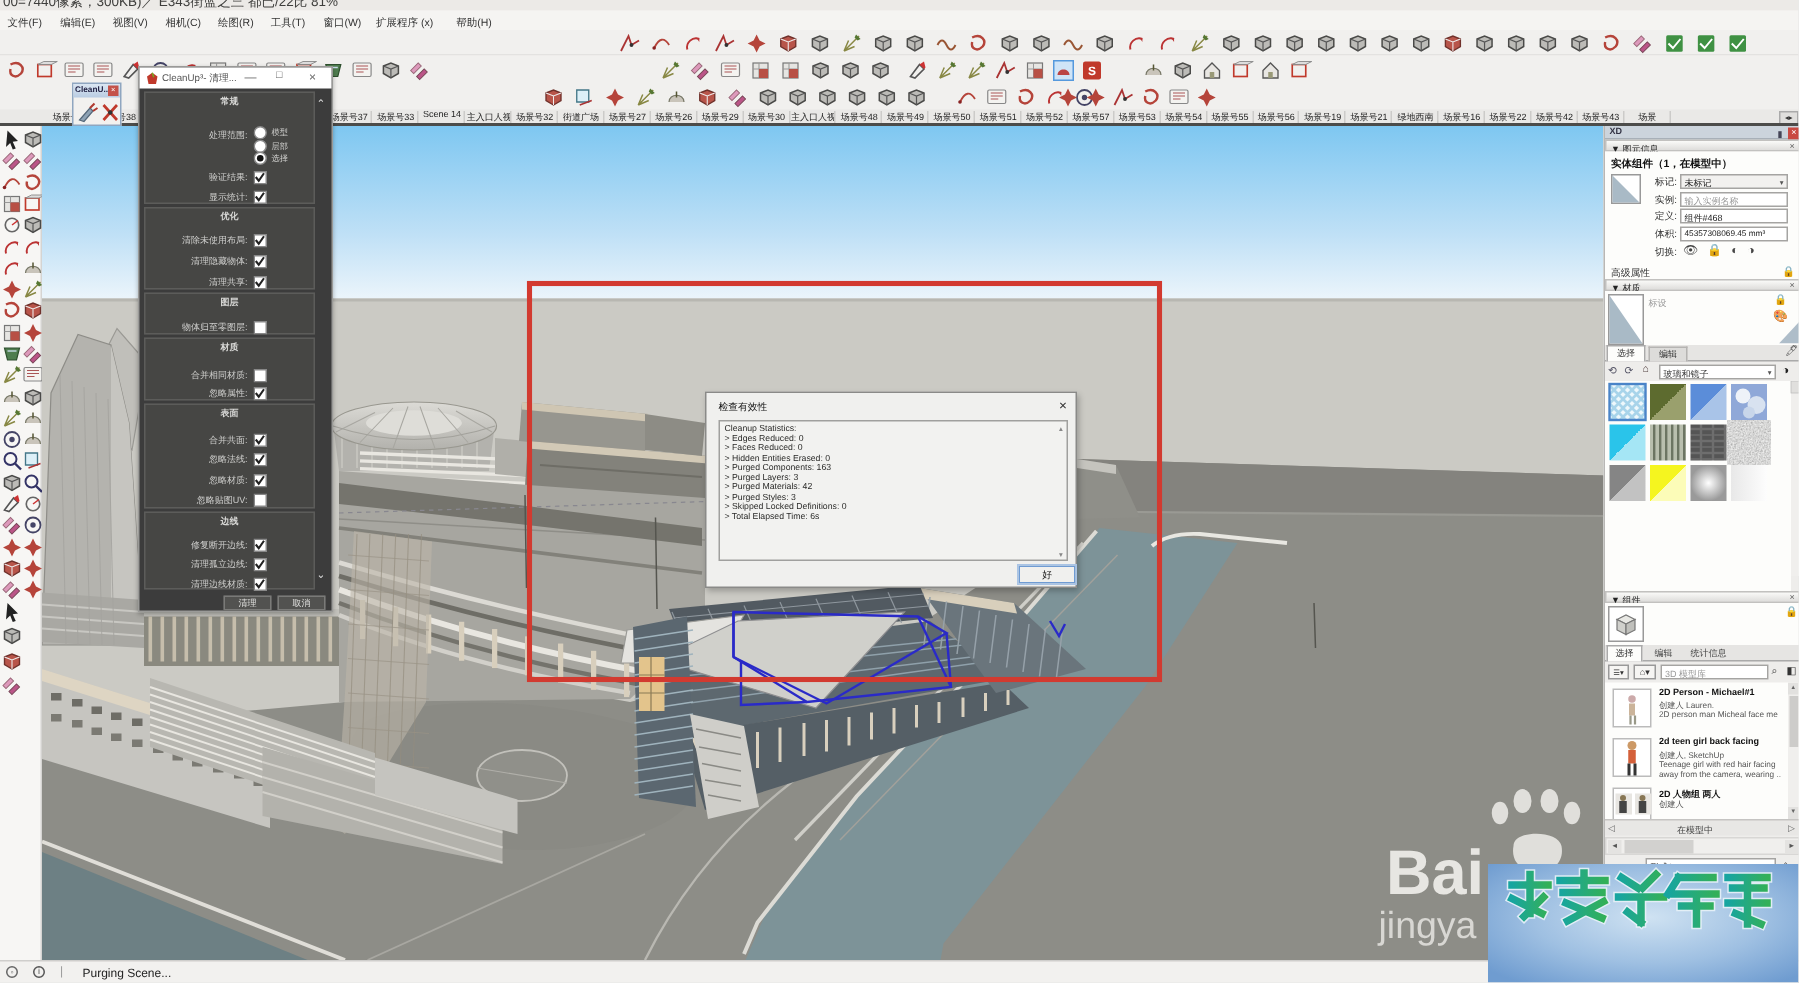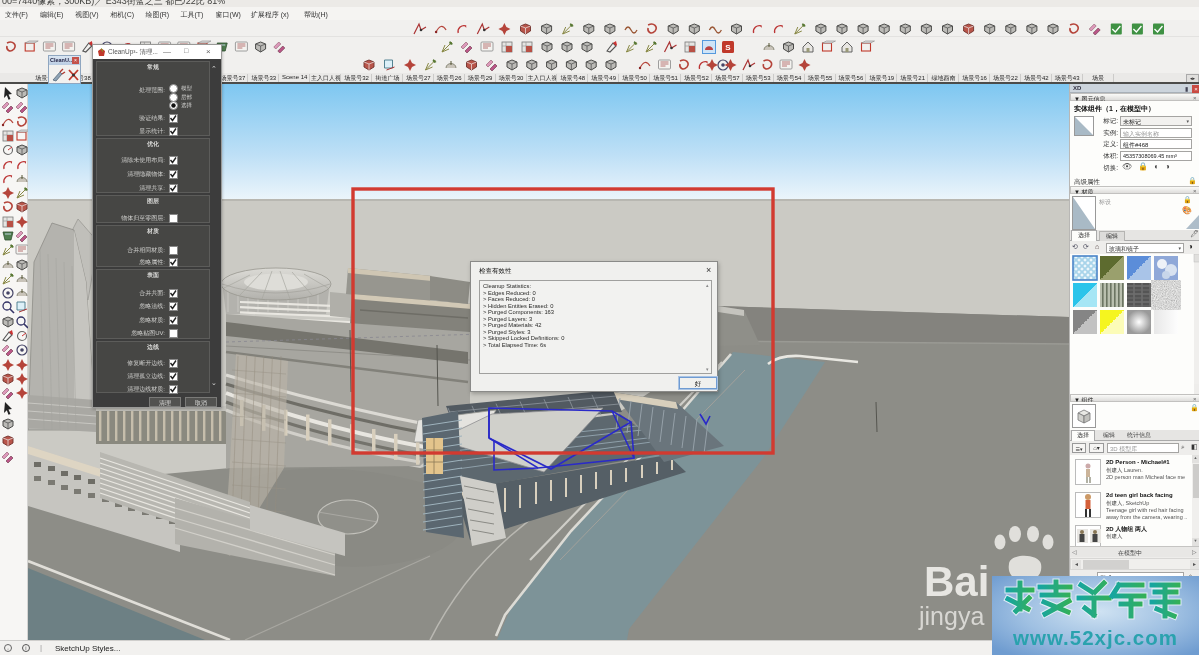--- a/index.html
+++ b/index.html
@@ -561,21 +561,21 @@
         <path d="M1009,564 C1009,553 1039,553 1041,564 C1043,575 1035,581 1025,581 C1015,581 1007,575 1009,564 Z"></path>
       </g>
       <text x="924" y="596" font-size="42" font-weight="bold" fill="#e7e6e2" font-family="Liberation Sans">Bai</text>
       <text x="919" y="625" font-size="25" fill="#d8d7d3" font-family="Liberation Sans">jingya</text>
       <rect x="353" y="189" width="420" height="264" fill="none" stroke="#d23a30" stroke-width="3.4"></rect>
     </svg>
 <div class="abs" style="left:0;top:640px;width:1199px;height:15px;background:#f2f1ef;border-top:1px solid #cfcecc">
       <span style="position:absolute;left:4px;top:3px;width:8px;height:8px;border:1px solid #666;border-radius:50%;font-size:6px;color:#666;text-align:center;line-height:8px">◦</span>
       <span style="position:absolute;left:22px;top:3px;width:8px;height:8px;border:1px solid #555;border-radius:50%;font-size:6px;color:#555;text-align:center;line-height:7px">i</span>
       <span style="position:absolute;left:40px;top:2px;color:#999;font-size:8px">|</span>
-      <span style="position:absolute;left:55px;top:3px;font-size:8px;color:#222">SketchUp Styles...</span>
+      <span style="position:absolute;left:55px;top:3px;font-size:8px;color:#222">Purging Scene...</span>
     </div>
 <div class="abs" style="left:1069px;top:84px;width:130px;height:556px;background:#eeedeb;border-left:1px solid #b8b7b5;font-size:6.5px;color:#333">
       <div class="abs" style="left:0;top:0;width:130px;height:9px;background:#ccd4dc;border-bottom:1px solid #a8b0b8">
         <span style="position:absolute;left:3px;top:1px;font-size:6px;font-weight:bold;color:#334">XD</span>
         <span style="position:absolute;left:115px;top:1px;font-size:6px;color:#445">▮</span>
         <span style="position:absolute;left:122px;top:0.5px;width:8px;height:8px;background:#c94a42;color:#fff;font-size:6px;text-align:center;line-height:8px">×</span>
       </div>
       <div class="abs" style="left:0;top:9px;width:130px;height:8px;background:linear-gradient(#fafaf8,#dedddb);border:1px solid #c2c1bf">
         <span style="position:absolute;left:3px;top:0.5px;font-size:6px;color:#222">▼ 图元信息</span>
         <span style="position:absolute;left:122px;top:0.5px;font-size:6px;color:#666">×</span>
@@ -933,14 +933,13 @@
 <path d="M156,11 h26 M159,18 h21 M169,11 v31 M156,28 h26 M161,35 l17,7"></path>
 </g>
 <g stroke="url(#wmg)" stroke-width="5" fill="none" stroke-linecap="square" transform="translate(4,-2)">
 <path d="M12,16 h24 M24,9 v26 M12,25 l20,10 M33,24 l-13,13"></path>
 <path d="M44,13 h30 M46,21 h26 M60,8 v11 M48,28 l24,10 M73,27 l-24,13"></path>
 <path d="M85,11 l11,7 M108,9 l-9,9 M83,24 h30 M98,24 v17 M89,34 l9,7"></path>
 <path d="M123,11 l-7,11 M123,11 h23 M120,22 h28 M125,30 h19 M135,22 v20"></path>
 <path d="M156,11 h26 M159,18 h21 M169,11 v31 M156,28 h26 M161,35 l17,7"></path>
 </g>
 </svg>
-      <div style="position:absolute;left:0;top:50px;width:207px;text-align:center;font-size:20.5px;font-weight:bold;color:#2aa2ae;letter-spacing:1px">www.52xjc.com</div>
     </div>
 </div>
 </body></html>

